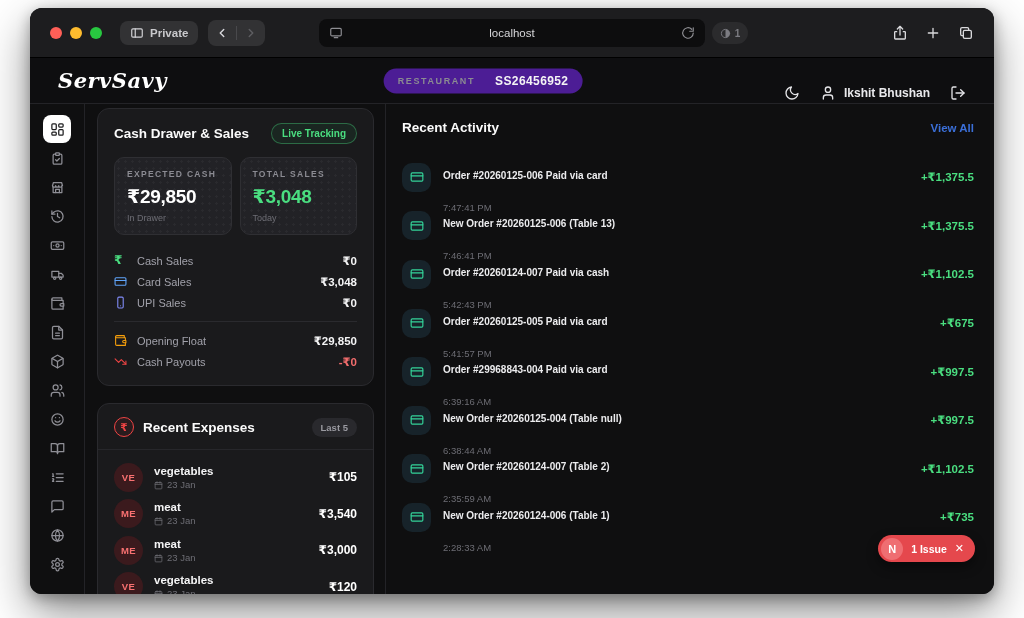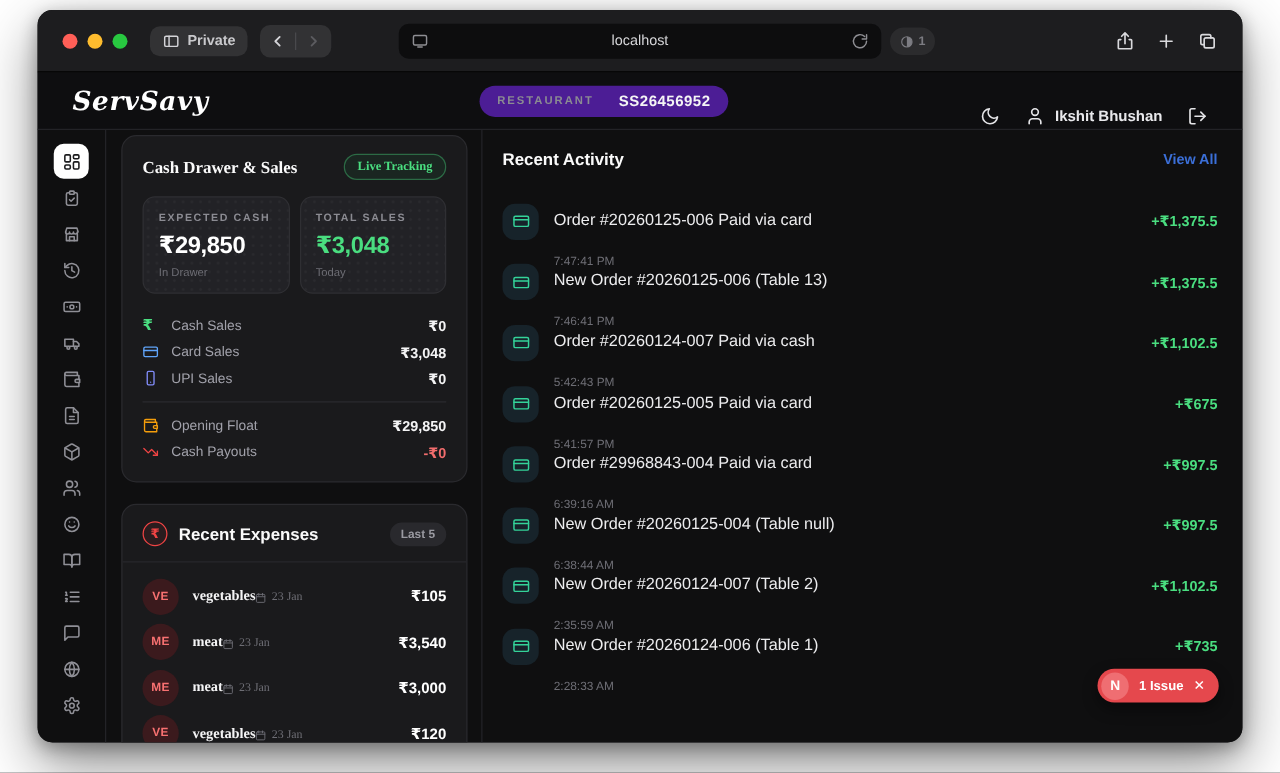--- a/index.html
+++ b/index.html
@@ -59,21 +59,21 @@
   .rail-item { width:28px; height:28px; flex:none; display:flex; align-items:center; justify-content:center;
     border-radius:8px; color:#8f8f96; cursor:pointer; }
   .rail-item.active { background:#ffffff; color:#1c1c1e; }
   .rail-item.pinned { margin-top:auto; }
   .rail-icon { display:inline-flex; width:15px; height:15px; }
 
   .left-col { width:301px; flex:none; border-right:1px solid #232327; padding:4px 11px 0 12px;
     display:flex; flex-direction:column; gap:17px; overflow:hidden; }
   .card { background:#1a1a1c; border:1px solid #2a2a2e; border-radius:12px; }
   .card1 { padding:14px 16px 13px; }
-  .card-head { display:flex; align-items:center; justify-content:space-between; margin-bottom:13px;font-family:Liberation Serif, serif; }
+  .card-head { display:flex; align-items:center; justify-content:space-between; margin-bottom:13px; }
   .card-title { color:#fafafa; font-size:13.5px; font-weight:700; }
   .live-badge { color:#4ade80; font-size:10px; font-weight:700; border:1px solid rgba(74,222,128,.38);
     background:rgba(34,197,94,.07); border-radius:11px; padding:4px 10px; }
   .tiles { display:flex; gap:8px; margin-bottom:15px; }
   .tile { flex:1; background:#222226; border:1px solid #2f2f33; border-radius:10px; padding:11px 12px;
     background-image:radial-gradient(rgba(255,255,255,.035) 1px, transparent 1.2px); background-size:7px 7px; }
   .tile-label { color:#8b8b92; font-size:8.5px; letter-spacing:1.3px; font-weight:700; margin-bottom:6px; }
   .tile-value { font-size:19px; font-weight:800; color:#ffffff; margin-bottom:5px; letter-spacing:-.3px; }
   .tile-sub { color:#6d6d74; font-size:9px; }
   .drawer-rows { display:flex; flex-direction:column; }
@@ -91,36 +91,36 @@
     color:#ef4444; font-size:10.5px; font-weight:800; display:flex; align-items:center;
     justify-content:center; background:rgba(239,68,68,.08); flex:none; }
   .last5 { margin-left:auto; background:#29292d; color:#9a9aa1; font-size:9.5px; font-weight:600;
     padding:4px 9px; border-radius:10px; }
   .exp-divider { border-top:1px solid #27272b; margin:12px -16px 0; }
   .exp-list { padding-top:9px; display:flex; flex-direction:column; }
   .exp-row { display:flex; align-items:center; gap:11px; height:36.5px; cursor:pointer; }
   .exp-avatar { width:29px; height:29px; border-radius:50%; background:#3b1a1d; color:#f87171;
     font-size:9.5px; font-weight:800; display:flex; align-items:center; justify-content:center;
     letter-spacing:.3px; flex:none; }
-  .exp-texts { display:flex; flex-direction:row;font-family:Liberation Serif, serif; }
+  .exp-texts { display:flex; flex-direction:column; }
   .exp-name { color:#f4f4f5; font-size:11.5px; font-weight:600; }
   .exp-date { color:#6d6d74; font-size:9.5px; display:flex; align-items:flex-end; gap:4px; margin-top:2px; }
   .cal { display:inline-flex; width:9px; height:9px; }
   .exp-amount { margin-left:auto; color:#ffffff; font-size:12px; font-weight:800; }
 
   .right-col { flex:1; padding:12px 20px 0 16px; overflow:hidden; display:flex; flex-direction:column; }
   .panel-head { display:flex; align-items:center; justify-content:space-between; margin:4px 0 12px; }
   .panel-title { color:#fafafa; font-size:13.5px; font-weight:700; }
   .view-all { color:#3b6fd8; font-size:11.5px; font-weight:700; cursor:pointer; text-decoration:none; }
   .act-list { display:flex; flex-direction:column; margin-top:6px; }
   .act-row { display:flex; align-items:center; gap:12px; height:48.6px; cursor:pointer; }
   .act-icon { width:29px; height:29px; border-radius:10px; background:#17232a; color:#34d399;
     display:flex; align-items:center; justify-content:center; flex:none; padding:7.5px; }
   .act-texts { display:flex; flex-direction:column; }
-  .act-title { color:#ececee; font-size:13px; font-weight:400;margin-top:28px; }
+  .act-title { color:#ececee; font-size:10px; font-weight:700;margin-top:28px; }
   .act-time { color:#6d6d74; font-size:9.5px; margin-top:21px; }
   .act-amount { margin-left:auto; color:#4ade80; font-size:11.5px; font-weight:700; }
 
   .issue-badge { position:absolute; right:19px; bottom:32px; background:#e5484d; border-radius:14px;
     height:27px; display:flex; align-items:center; padding:0 11px 0 3px; gap:8px;
     box-shadow:0 5px 12px rgba(0,0,0,.45); cursor:pointer; z-index:5; }
   .issue-avatar { width:22px; height:22px; border-radius:50%; background:#ef6e72; color:#fff;
     font-weight:700; font-size:11px; display:flex; align-items:center; justify-content:center; }
   .issue-label { color:#fff; font-size:10.5px; font-weight:700; }
   .issue-close { color:#fff; font-size:11px; font-weight:700; }

